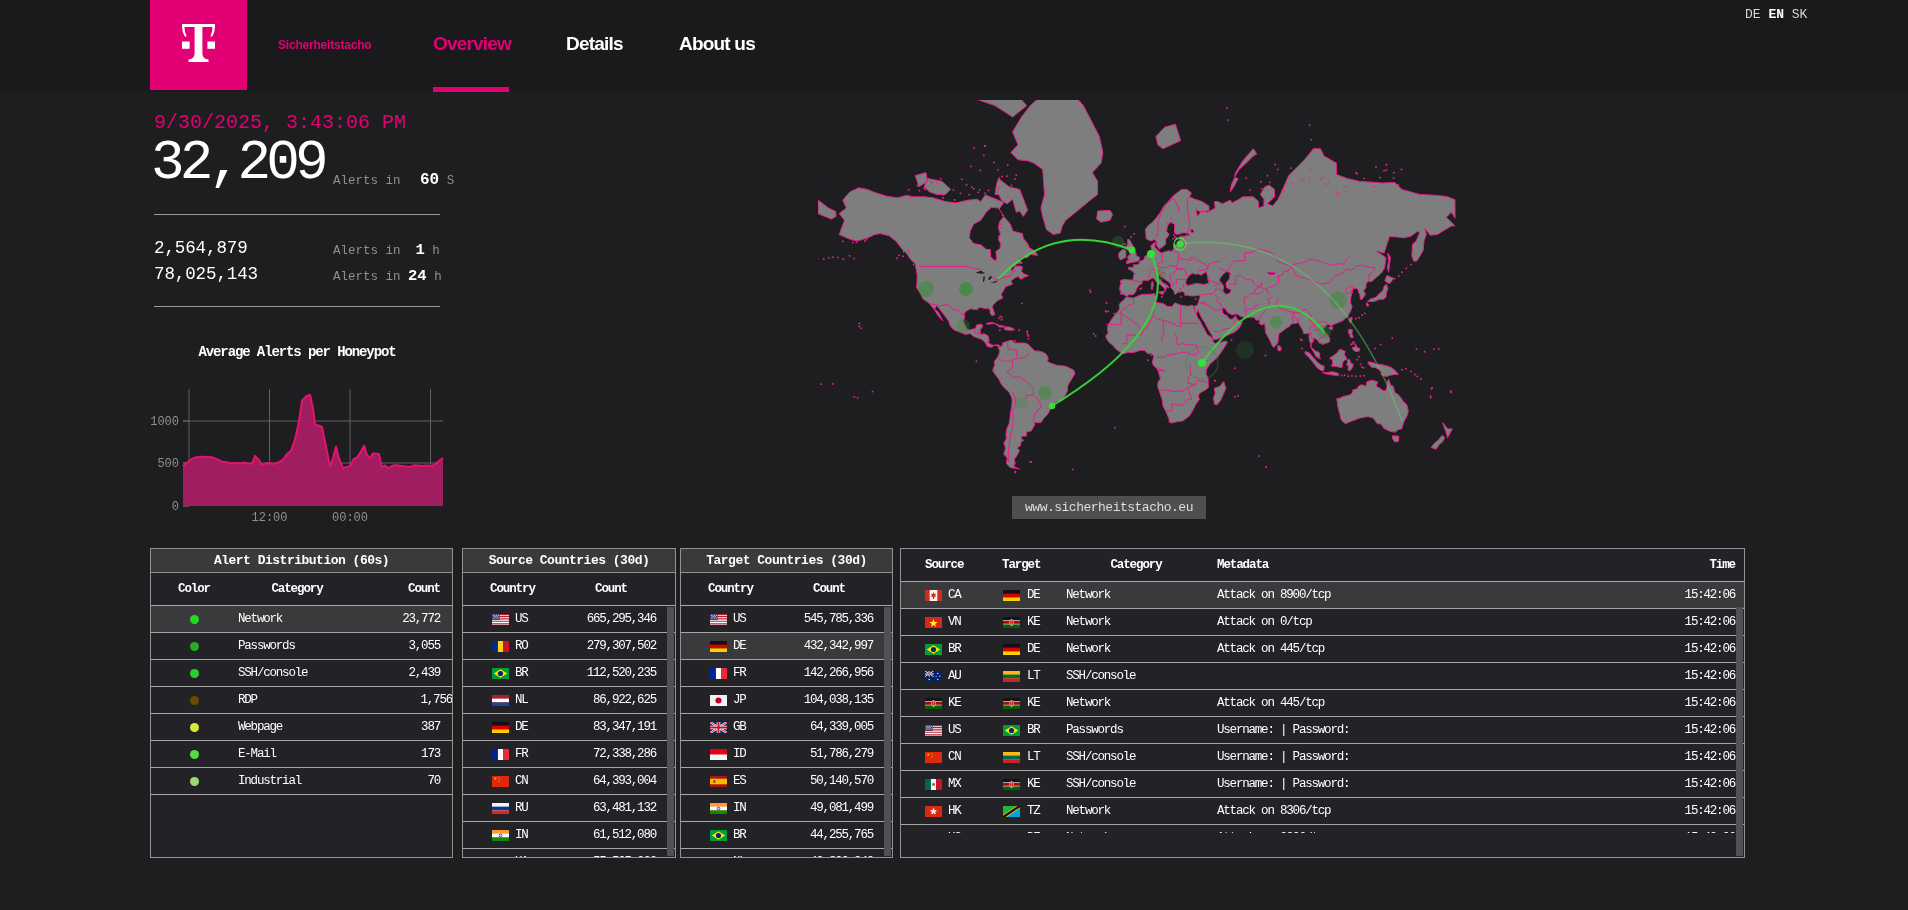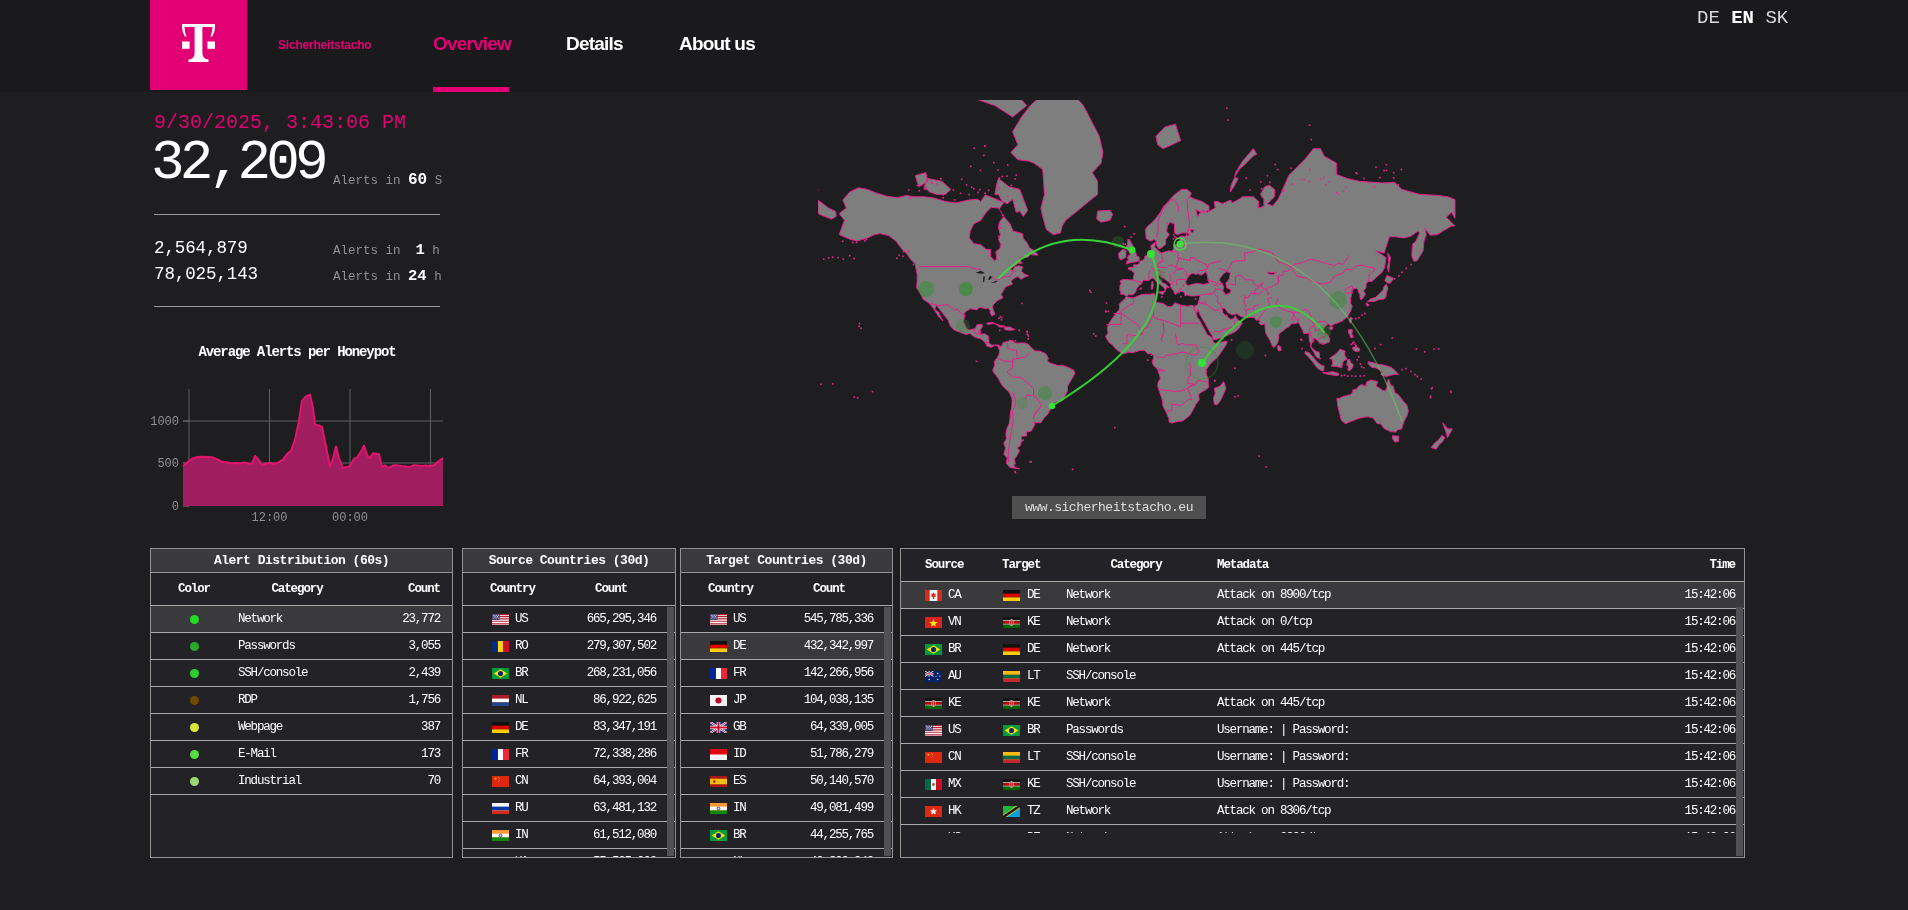--- a/index.html
+++ b/index.html
@@ -1,25 +1,25 @@
 <!DOCTYPE html>
 <html><head><meta charset="utf-8"><title>Sicherheitstacho</title><style>
 * { margin:0; padding:0; box-sizing:border-box; }
 html,body { width:1908px; height:910px; overflow:hidden; background:#1e1e21; font-family:"Liberation Mono",monospace; }
 #hdr { position:absolute; left:0; top:0; width:1908px; height:92px; background:#1a1a1c; }
 #logo { position:absolute; left:150px; top:0; width:97px; height:90px; background:#e20074; }
 #brand { position:absolute; left:278px; top:38px; color:#e20074; font-family:"Liberation Sans",sans-serif; font-size:12px; font-weight:bold; letter-spacing:-0.2px; }
 .nav { position:absolute; top:33px; color:#fff; font-family:"Liberation Sans",sans-serif; font-size:19px; font-weight:bold; letter-spacing:-0.8px; }
 #uline { position:absolute; left:433px; top:87px; width:76px; height:5px; background:#e20074; }
-#lang { position:absolute; left:1697px; top:7px; color:#d8d8d8; font-size:19px; }
+#lang { position:absolute; left:1745px; top:7px; color:#d8d8d8; font-size:13px; }
 #lang b { color:#fff; }
 #date { position:absolute; left:154px; top:111px; color:#e20074; font-size:20px; }
 #big { position:absolute; left:151px; top:131px; color:#fff; font-size:56px; letter-spacing:-4.8px; }
 #big60 { position:absolute; left:333px; top:171px; color:#8f8f8f; font-size:12.5px; }
-#big60 b { color:#fff; font-size:16px; }
+#big60 b { color:#fff; font-size:16px;margin-left:12px; }
 .hr { position:absolute; left:154px; width:286px; height:1px; background:#9a9a9a; }
 .stat { position:absolute; color:#fff; font-size:17.5px; letter-spacing:-0.1px; }
 .statr { position:absolute; color:#8f8f8f; font-size:12.5px; letter-spacing:0; }
 .statr b { color:#fff; font-size:15.5px; }
 #ctitle { position:absolute; left:154px; top:344px; width:286px; text-align:center; color:#fff; font-size:14px; font-weight:bold; letter-spacing:-1.1px; }
 #wm { position:absolute; left:1012px; top:496px; width:194px; height:23px; background:rgba(110,110,110,0.62); color:#dedede; font-size:13px; text-align:center; line-height:23px; letter-spacing:-0.5px; }
 .panel { position:absolute; top:548px; height:310px; background:#232327; border:1px solid #929292; overflow:hidden; }
 .ptitle { height:24px; line-height:24px; background:#3a3a3d; border-bottom:1px solid #929292; text-align:center; color:#fff; font-size:13px; font-weight:bold; letter-spacing:-0.5px; }
 .thead { position:relative; height:32px; line-height:32px; color:#fff; font-size:12.5px; font-weight:bold; letter-spacing:-1.1px; }
 .tbody { position:relative; height:252px; overflow:hidden; }
@@ -360,21 +360,21 @@
         <span style="position:absolute;right:12px">3,055</span>
       </div>
       <div class="row">
         <span class="dot" style="background:#2ecc2e"></span>
         <span style="position:absolute;left:87px">SSH/console</span>
         <span style="position:absolute;right:12px">2,439</span>
       </div>
       <div class="row">
         <span class="dot" style="background:#6b4a00"></span>
         <span style="position:absolute;left:87px">RDP</span>
-        <span style="position:absolute;right:12px">1,756</span>
+        <span style="position:absolute;right:0">1,756</span>
       </div>
       <div class="row">
         <span class="dot" style="background:#d7e83c"></span>
         <span style="position:absolute;left:87px">Webpage</span>
         <span style="position:absolute;right:12px">387</span>
       </div>
       <div class="row">
         <span class="dot" style="background:#55db45"></span>
         <span style="position:absolute;left:87px">E-Mail</span>
         <span style="position:absolute;right:12px">173</span>
@@ -413,21 +413,21 @@
         <span style="position:absolute;left:52px">RO</span>
         <span style="position:absolute;right:19px">279,307,502</span>
       </div>
       <div class="row">
         <span class="fw" style="left:29px"><svg class="fl" width="17" height="11" viewBox="0 0 20 13" preserveAspectRatio="none">
             <rect width="20" height="13" fill="#009b3a"></rect>
             <path fill="#fedf00" d="M10,1.5 18,6.5 10,11.5 2,6.5z"></path>
             <circle cx="10" cy="6.5" r="3" fill="#002776"></circle>
           </svg></span>
         <span style="position:absolute;left:52px">BR</span>
-        <span style="position:absolute;right:19px">268,231,056</span>
+        <span style="position:absolute;right:19px">112,520,235</span>
       </div>
       <div class="row">
         <span class="fw" style="left:29px"><svg class="fl" width="17" height="11" viewBox="0 0 20 13" preserveAspectRatio="none">
             <rect width="20" height="13" fill="#ae1c28"></rect>
             <rect y="4.3" width="20" height="4.4" fill="#fff"></rect>
             <rect y="8.7" width="20" height="4.3" fill="#21468b"></rect>
           </svg></span>
         <span style="position:absolute;left:52px">NL</span>
         <span style="position:absolute;right:19px">86,922,625</span>
       </div>

